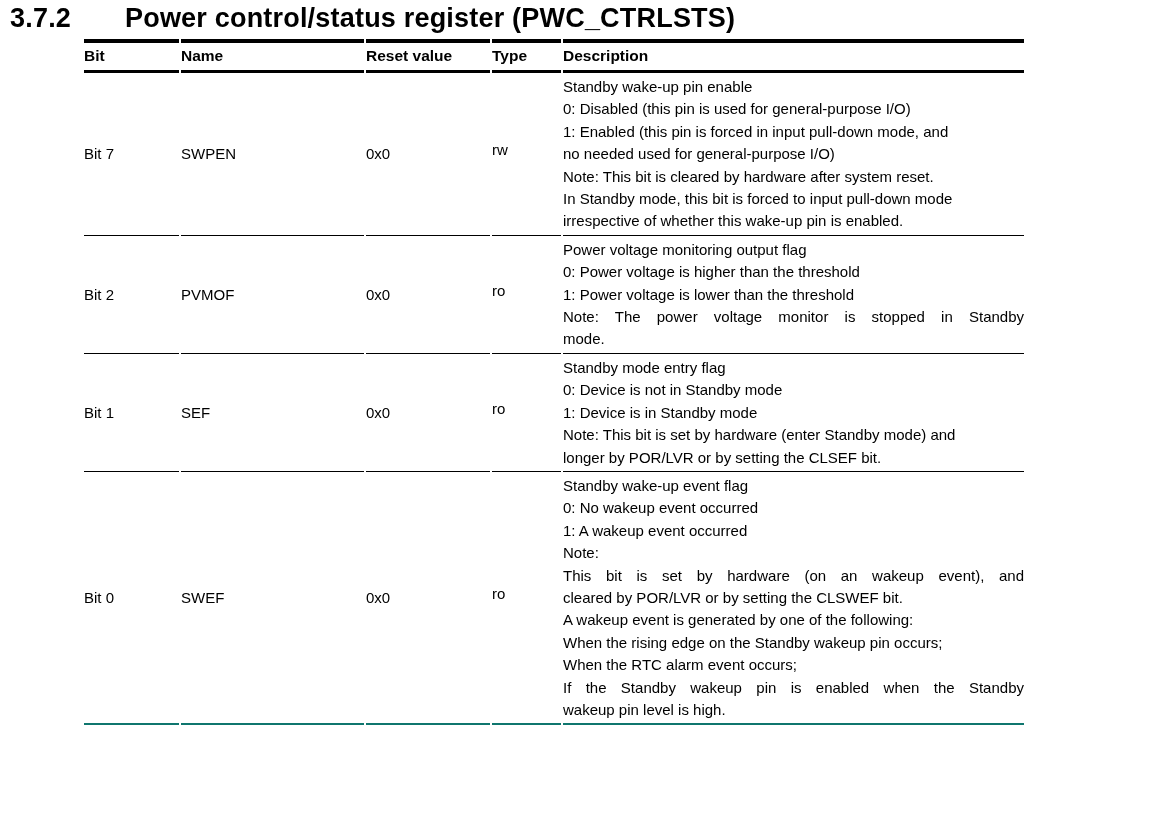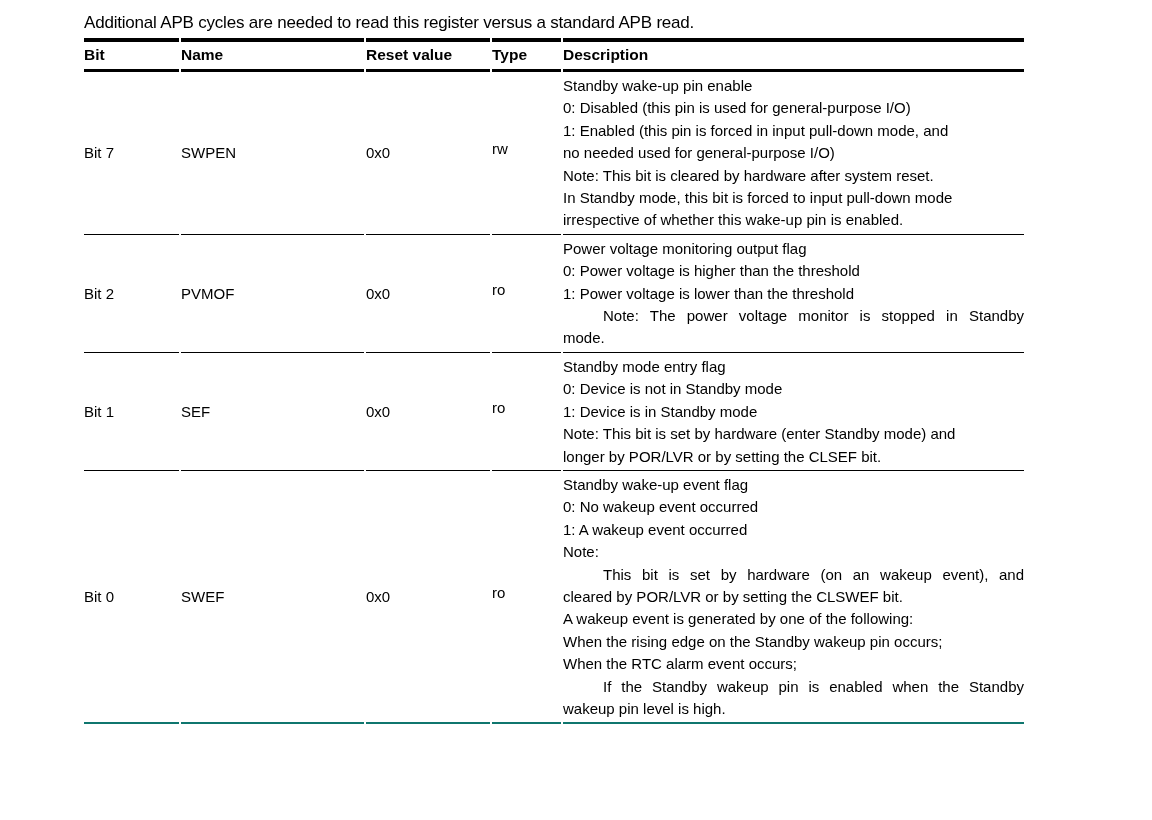--- a/index.html
+++ b/index.html
@@ -79,30 +79,32 @@
   td.cell-type span {
     position: relative;
     top: -4px;
   }
   .desc-line {
     line-height: 22.4px;
     text-align: justify;
   }
   .desc-line.stretch {
     text-align-last: justify;
-    margin-left: 40px;
   }
 </style>
 </head>
 <body>
 
 <div class="page">
 
+  <div class="heading">
+    <span class="section-number">3.7.2</span>
+    <span class="section-title">Power control/status register (PWC_CTRLSTS)</span>
+  </div>
 
-  <div class="intro">Additional APB cycles are needed to read this register versus a standard APB read.</div>
 
   <table class="register-table">
     <colgroup>
       <col class="c-bit">
       <col class="c-name">
       <col class="c-reset">
       <col class="c-type">
       <col class="c-desc">
     </colgroup>
     <thead>

